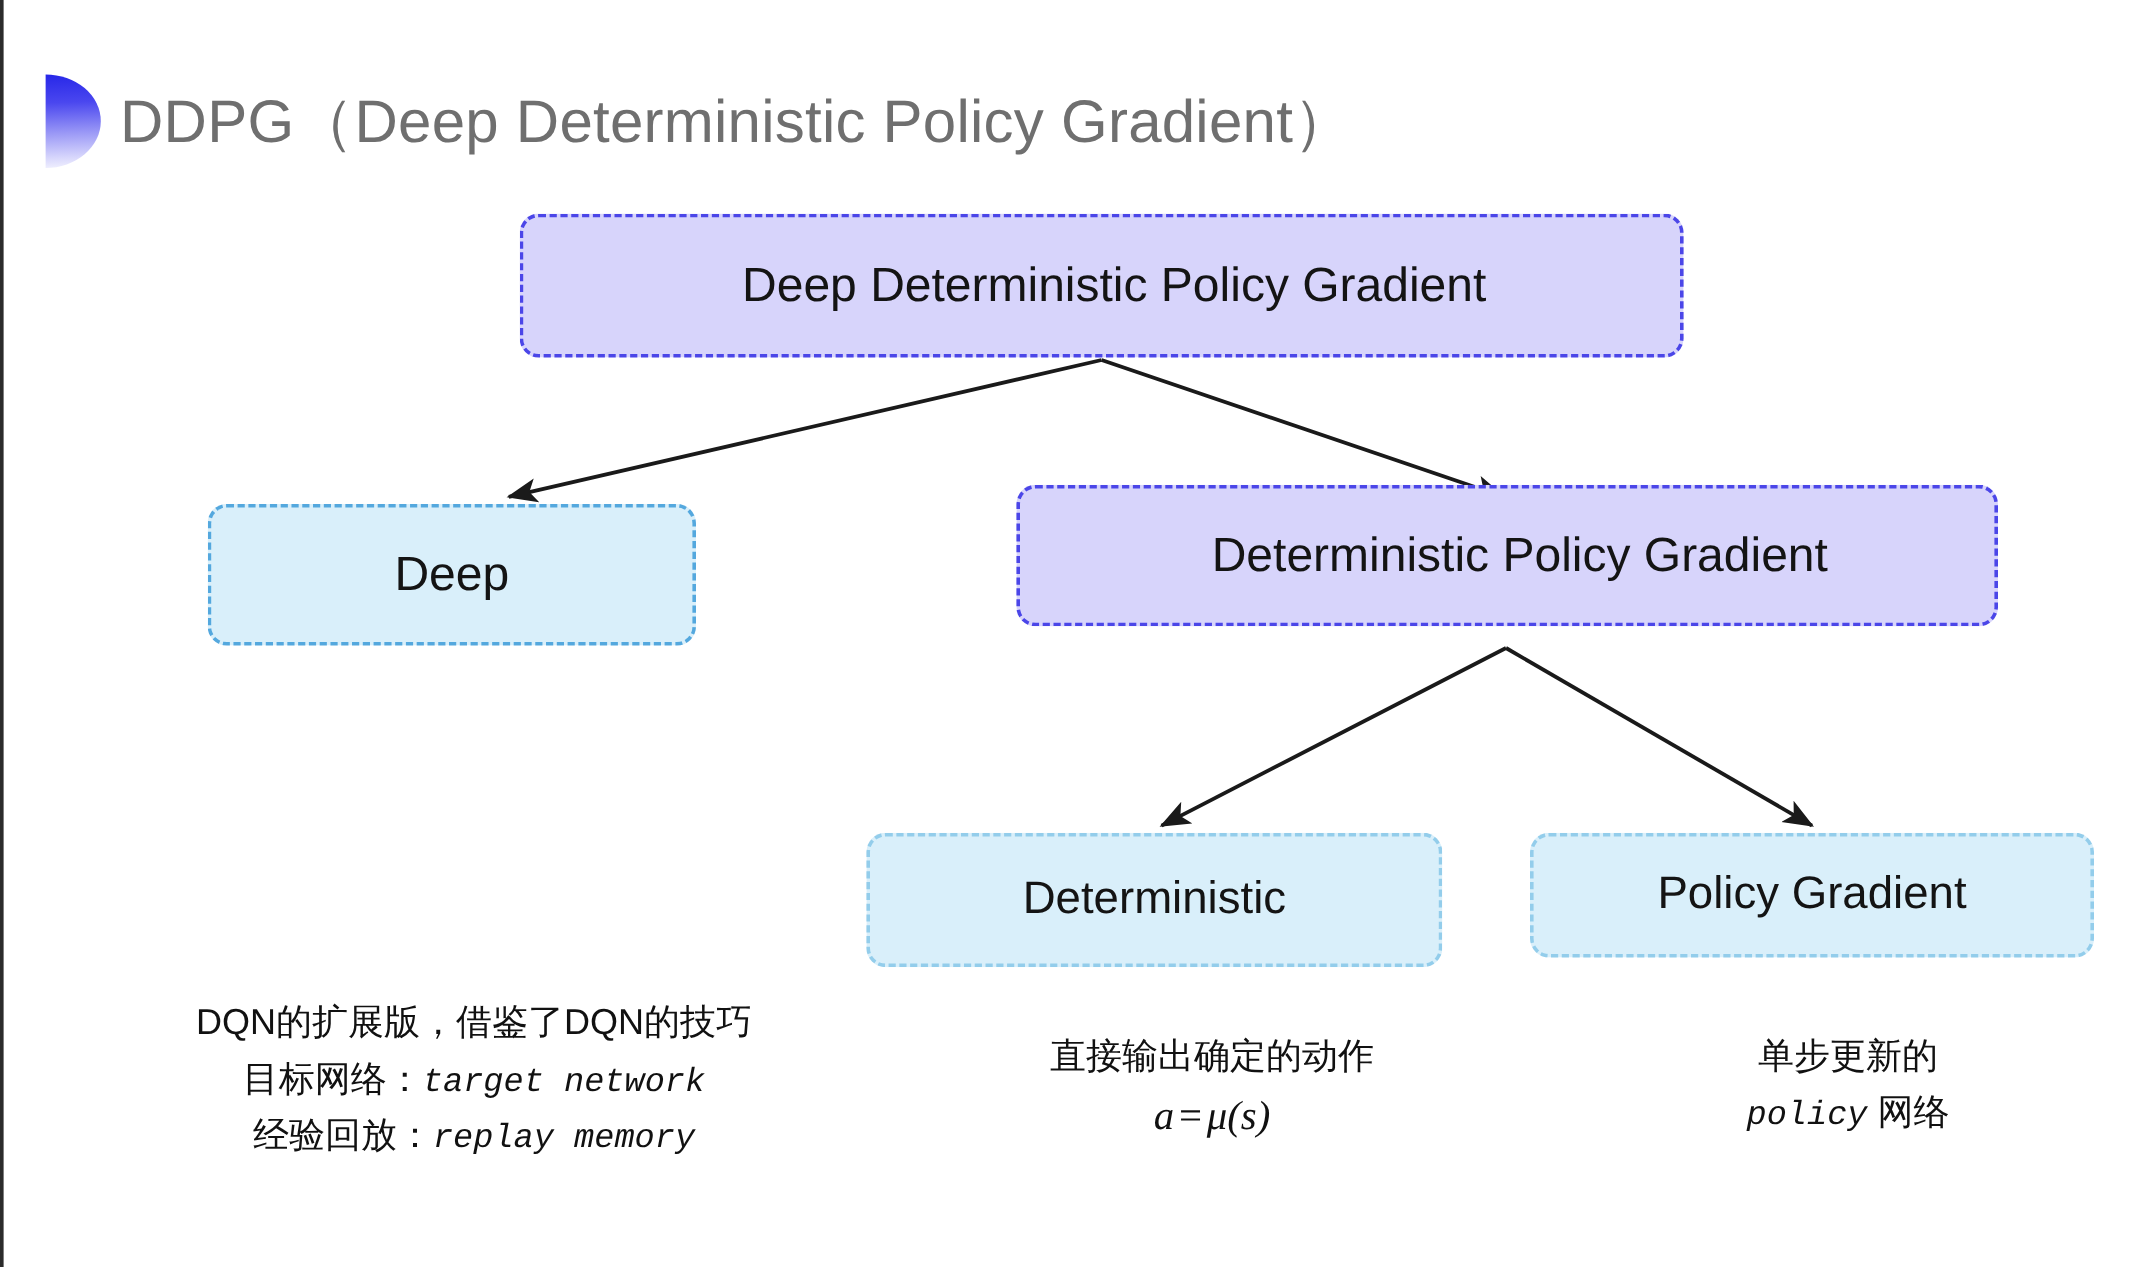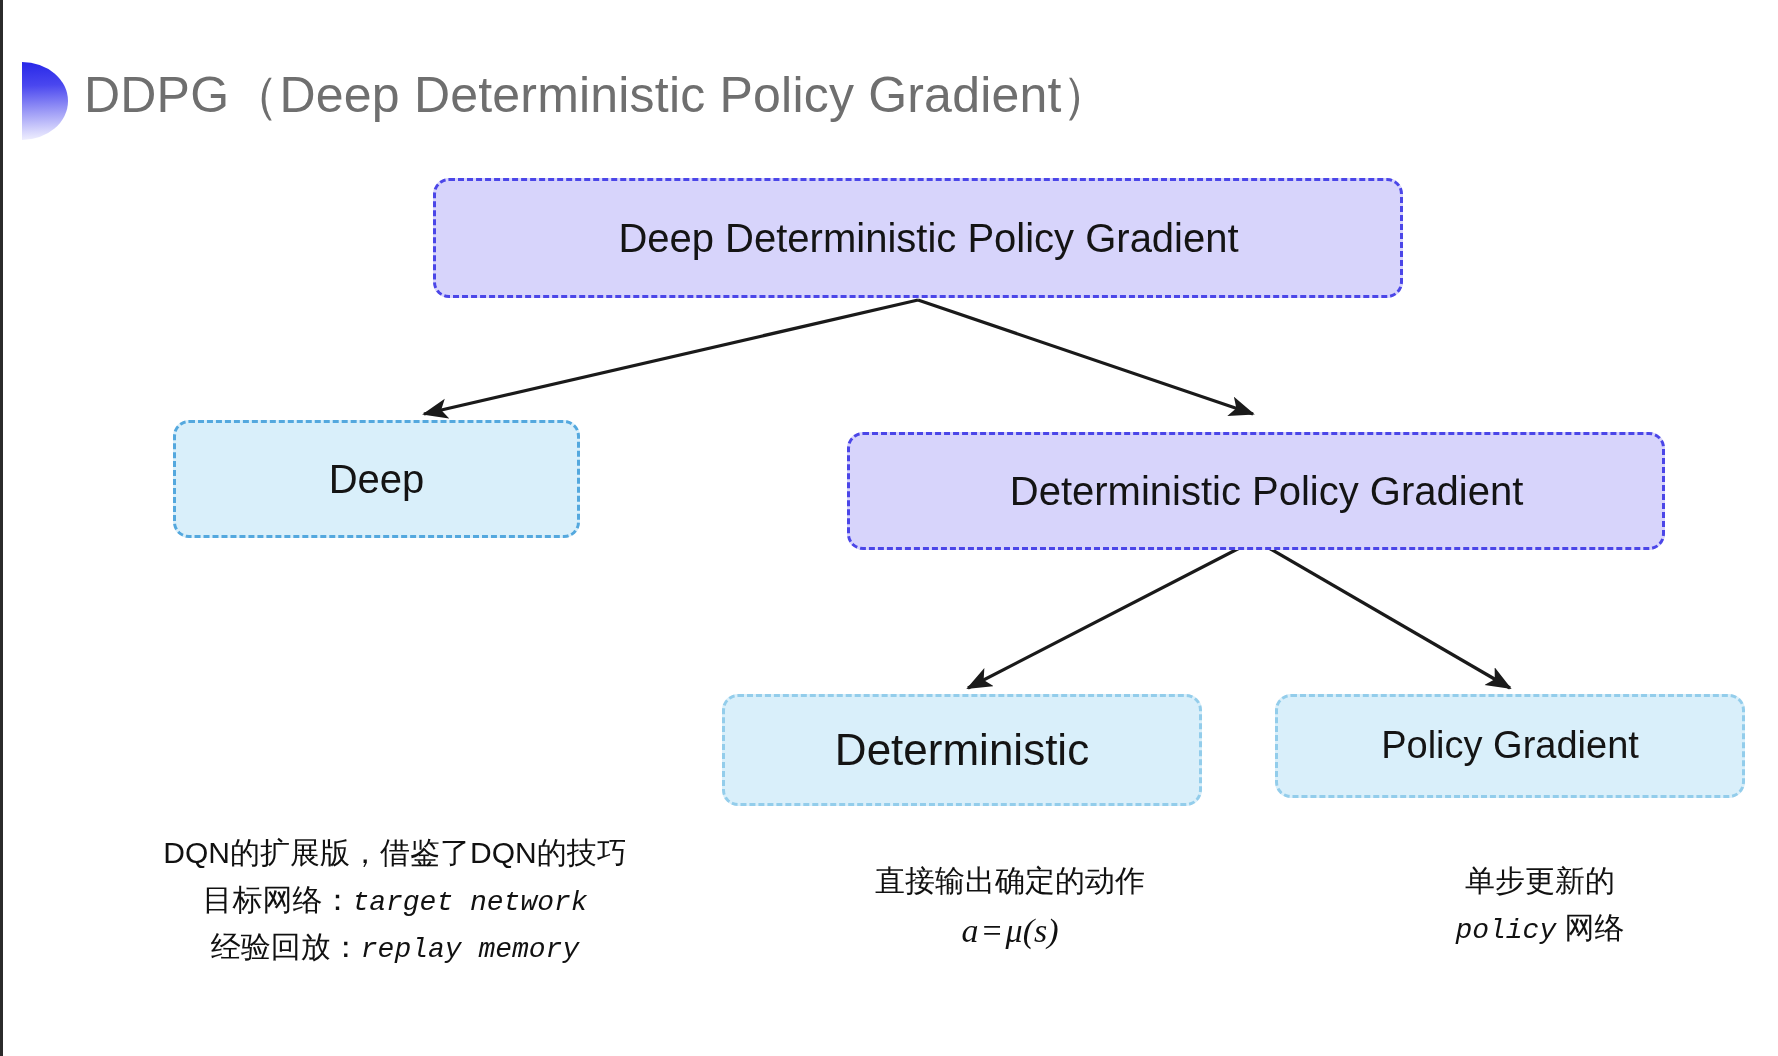--- a/index.html
+++ b/index.html
@@ -21,24 +21,25 @@
     left: 0;
     top: 0;
     width: 3px;
     height: 1056px;
     background: #2b2b2b;
   }
 
   
   #title-row {
     position: absolute;
-    left: 22px;
+    left: 38px;
     top: 62px;
     height: 78px;
     display: flex;
+    align-items: center;
   }
   #title-bullet {
     width: 46px;
     height: 78px;
     margin-right: 16px;
     flex: none;
     border-top-right-radius: 46px 39px;
     border-bottom-right-radius: 46px 39px;
     background: linear-gradient(178deg, #2727e8 0%, #4a47ef 30%, #9a98f6 62%, #d8d7fc 88%, #f2f2fe 100%);
   }
@@ -71,22 +72,22 @@
     background: #d9effa;
     border: 3px dashed #54a8de;
   }
   .node.cyan-soft {
     background: #d9effa;
     border: 3px dashed #93cdeb;
   }
 
   #node-root   { left: 433px;  top: 178px; width: 970px;  height: 120px; font-size: 40px; }
   #node-deep   { left: 173px;  top: 420px; width: 407px;  height: 118px; font-size: 40px; }
-  #node-dpg    { left: 847px;  top: 432px; width: 818px;  height: 118px; font-size: 40px; }
-  #node-det    { left: 722px;  top: 694px; width: 480px;  height: 112px; font-size: 44px; }
+  #node-dpg    { left: 847px;  top: 404px; width: 818px;  height: 118px; font-size: 40px; }
+  #node-det    { left: 722px;  top: 694px; width: 480px;  height: 112px; font-size: 38px; }
   #node-pg     { left: 1275px; top: 694px; width: 470px;  height: 104px; font-size: 38px; }
 
   
   #arrows {
     position: absolute;
     left: 0; top: 0;
     width: 1778px;
     height: 1056px;
     pointer-events: none;
   }

